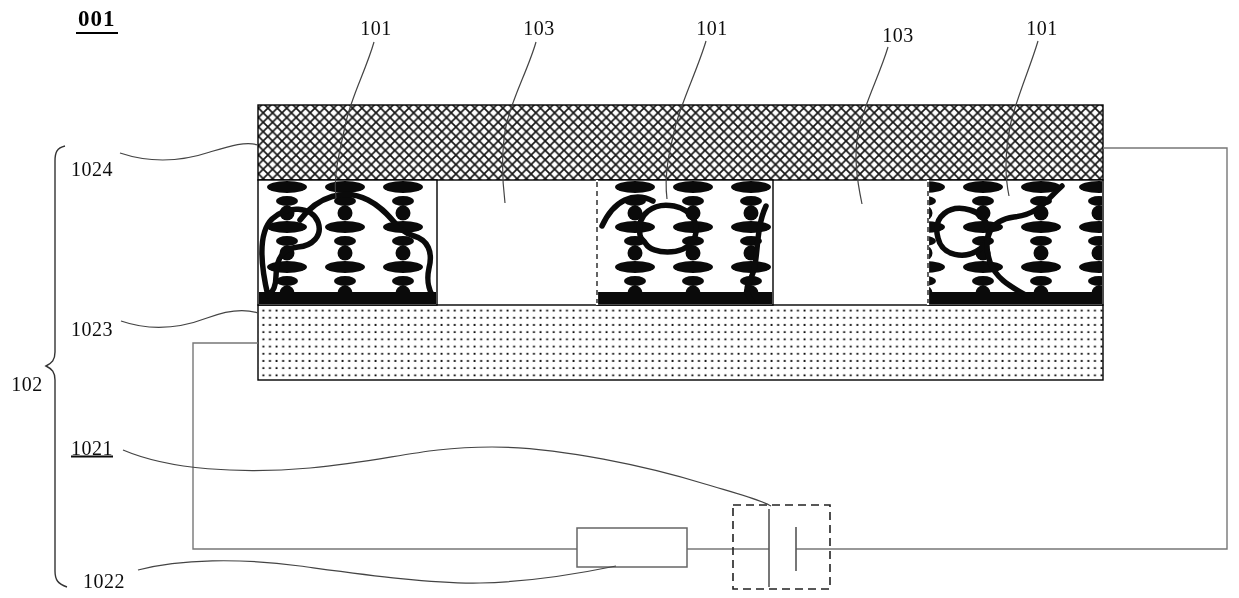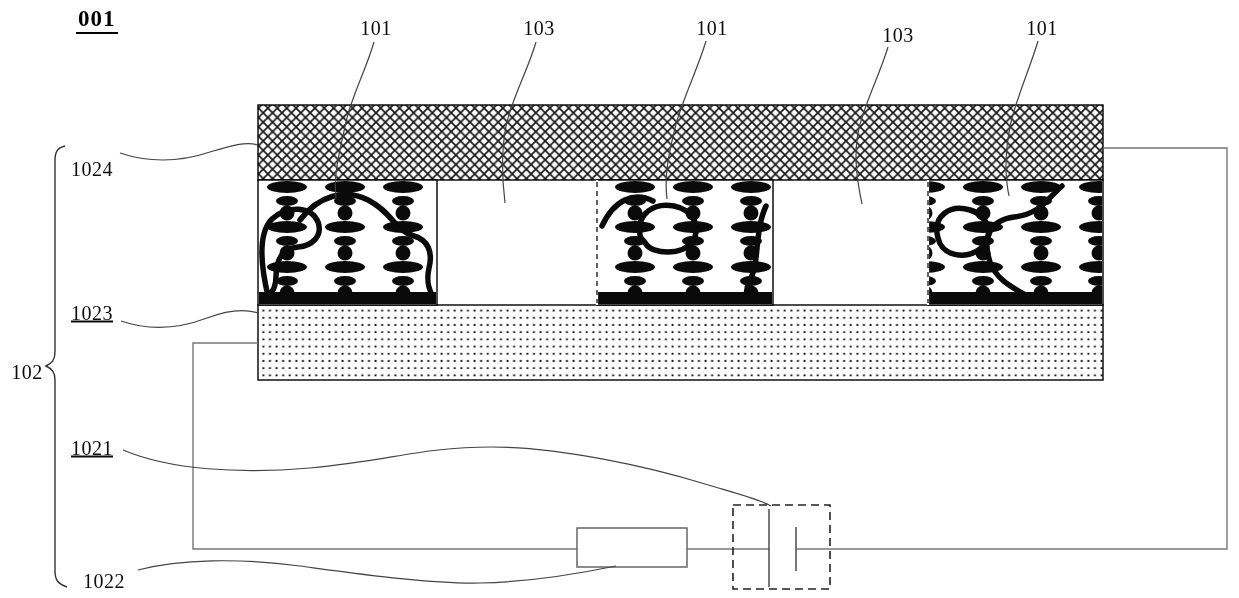--- a/index.html
+++ b/index.html
@@ -116,18 +116,18 @@
 
   <div class="lbl-fig" style="left:76px;top:6px;">001</div>
 
   <div class="lbl" style="left:376px;top:28px;">101</div>
   <div class="lbl" style="left:539px;top:28px;">103</div>
   <div class="lbl" style="left:712px;top:28px;">101</div>
   <div class="lbl" style="left:898px;top:35px;">103</div>
   <div class="lbl" style="left:1042px;top:28px;">101</div>
 
   <div class="lbl" style="left:92px;top:169px;">1024</div>
-  <div class="lbl" style="left:92px;top:313px;text-decoration:underline;">1023</div>
-  <div class="lbl" style="left:27px;top:372px;">102</div>
+  <div class="lbl" style="left:92px;top:329px;">1023</div>
+  <div class="lbl" style="left:27px;top:384px;">102</div>
   <div class="lbl" style="left:92px;top:448px;text-decoration:underline;">1021</div>
   <div class="lbl" style="left:104px;top:573px;margin-top:8px;">1022</div>
 
 </div>
 
 </body></html>

